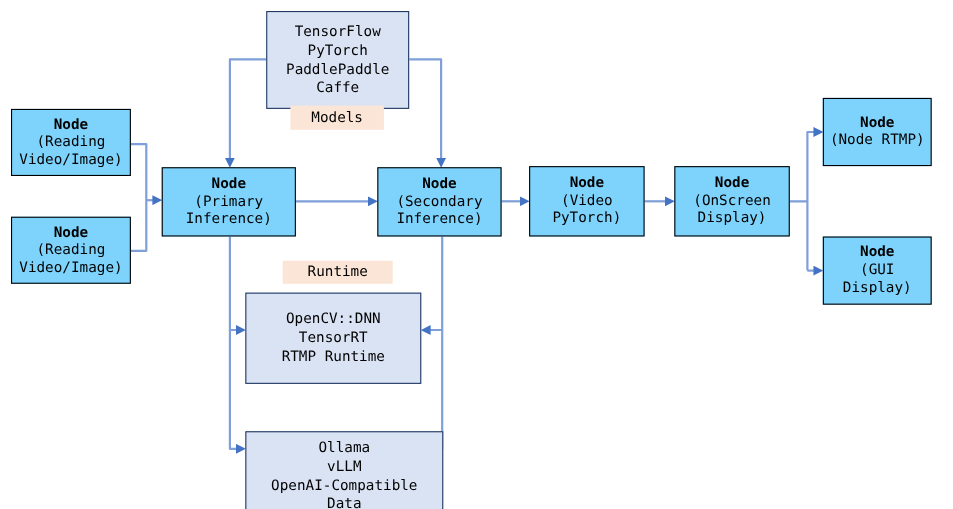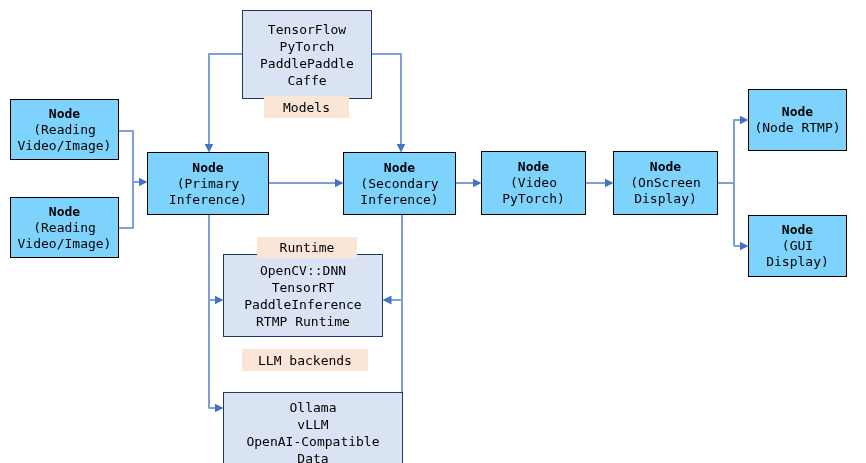--- a/index.html
+++ b/index.html
@@ -43,21 +43,21 @@
   #n-reading1{left:10px;top:99px;width:109px;height:61px;}
   #n-reading2{left:10px;top:197px;width:109px;height:61px;}
   #n-primary{left:147px;top:152px;width:122px;height:63px;}
   #n-secondary{left:343px;top:152px;width:113px;height:63px;}
   #n-databroker{left:481px;top:151px;width:105px;height:64px;}
   #n-onscreen{left:613px;top:151px;width:105px;height:64px;}
   #n-pushrtmp{left:748px;top:89px;width:99px;height:62px;}
   #n-gui{left:748px;top:215px;width:99px;height:62px;}
   
   #g-models{left:242px;top:10px;width:130px;height:89px;}
-  #g-runtime{left:223px;top:254px;width:160px;height:83px;}
+  #g-runtime{left:223px;top:266px;width:160px;height:83px;}
   #g-llm{left:223px;top:364px;width:180px;height:82px;margin-top:28px;}
   
   #l-models{left:264px;top:96px;width:85px;height:22px;}
   #l-runtime{left:257px;top:237px;width:100px;height:21px;}
   #l-llm{left:242px;top:349px;width:126px;height:22px;}
 </style>
 </head>
 <body>
 
 <div id="canvas">
@@ -141,28 +141,26 @@
   <div class="group" id="g-models">
     <div>TensorFlow</div>
     <div>PyTorch</div>
     <div>PaddlePaddle</div>
     <div>Caffe</div>
   </div>
 
   <div class="group" id="g-runtime">
     <div>OpenCV::DNN</div>
     <div>TensorRT</div>
-    <div>PaddleInference</div>
     <div>RTMP Runtime</div>
   </div>
 
   <div class="group" id="g-llm">
     <div>Ollama</div>
     <div>vLLM</div>
     <div>OpenAI-Compatible</div>
     <div>Data</div>
   </div>
 
   <div class="plabel" id="l-runtime">Runtime</div>
   <div class="plabel" id="l-models">Models</div>
-  <div class="plabel" id="l-llm">LLM backends</div>
 
 </div>
 
 </body></html>

